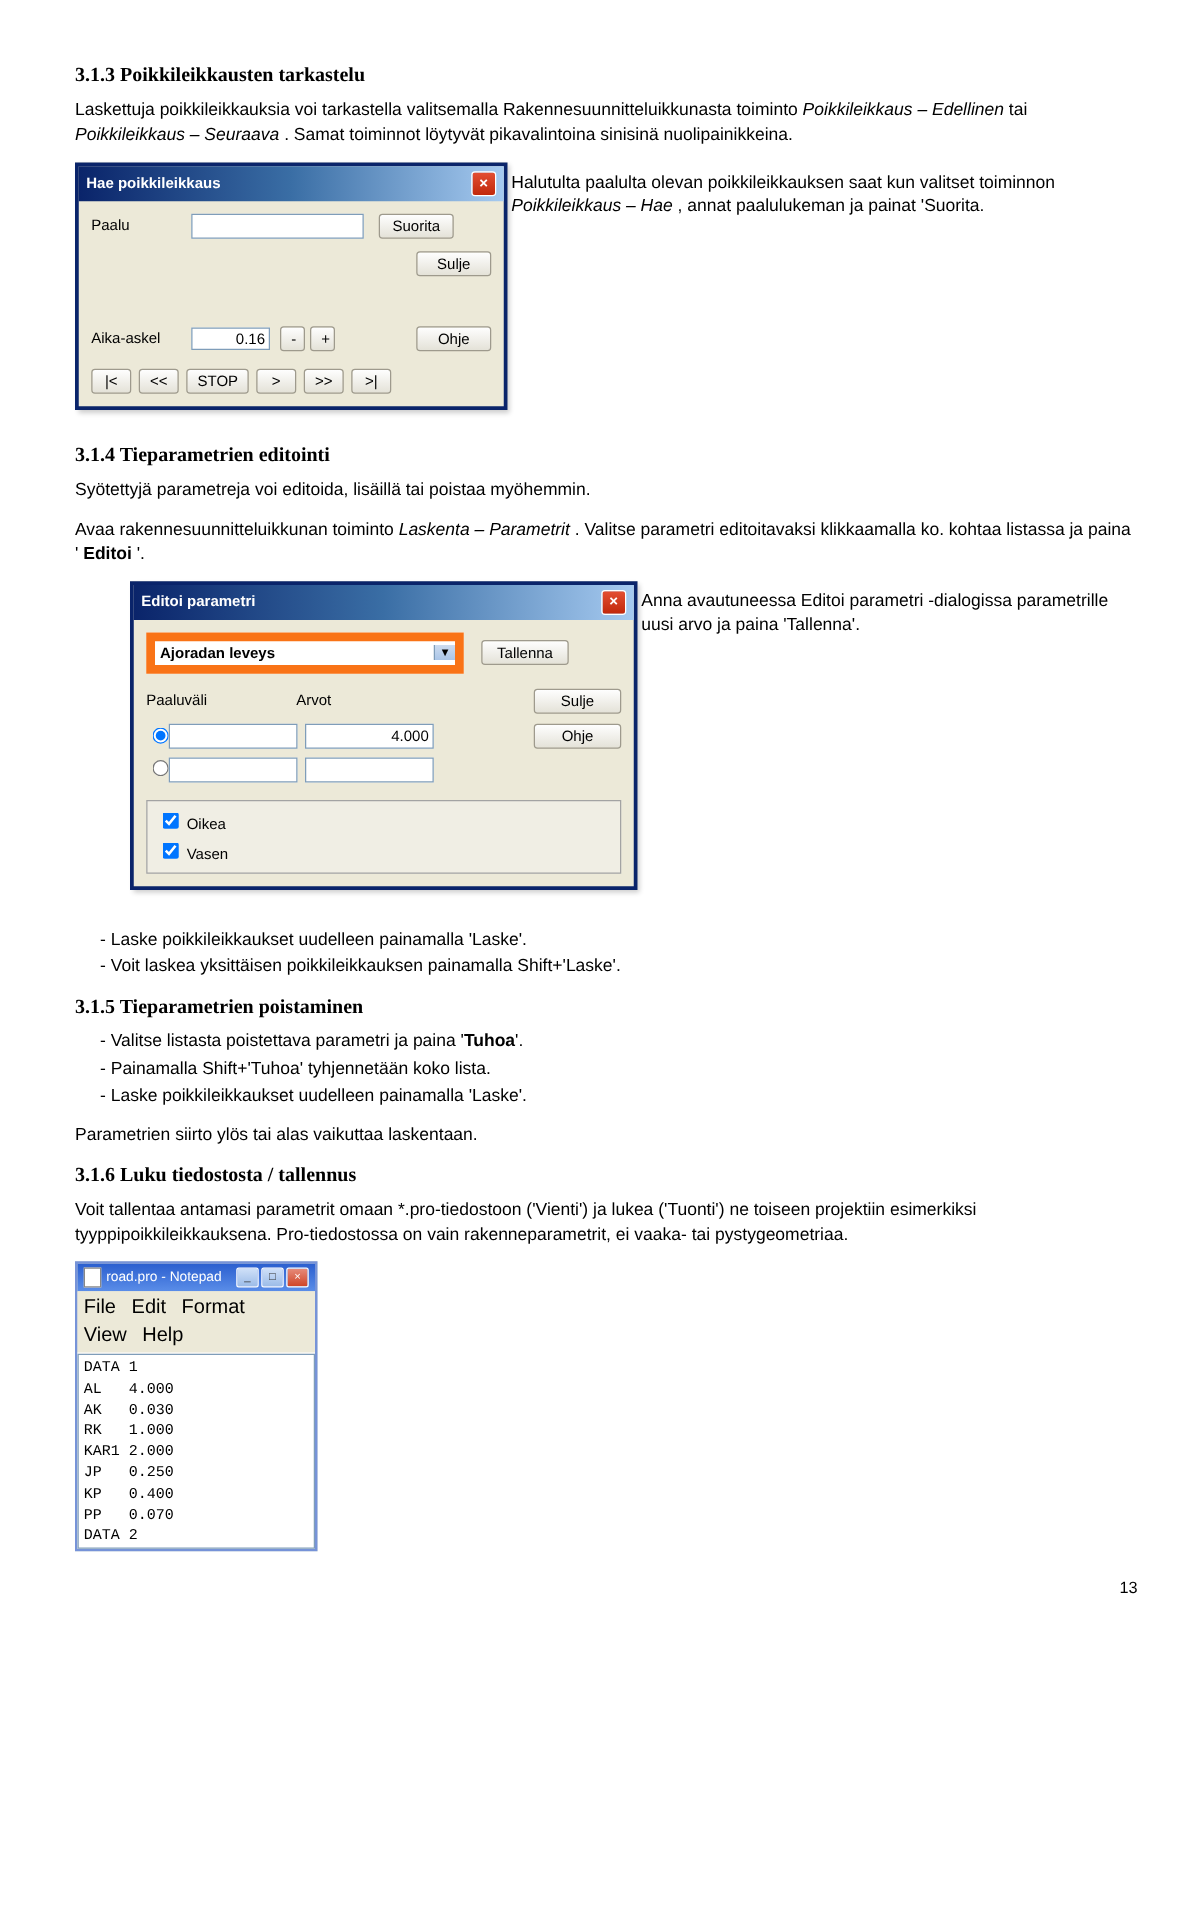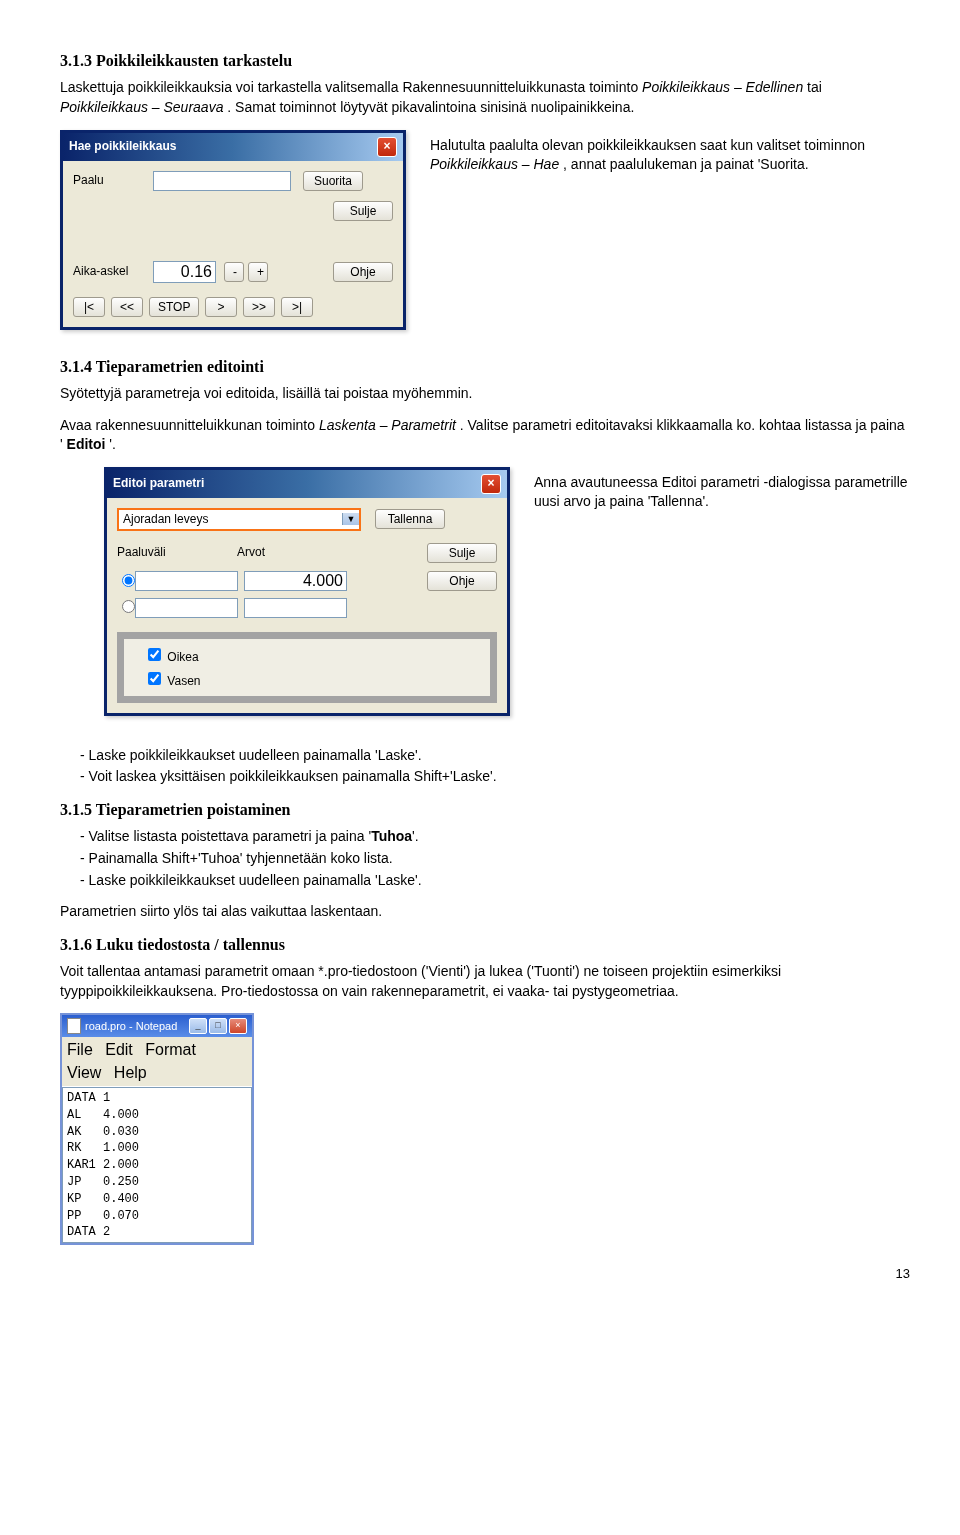--- a/index.html
+++ b/index.html
@@ -14,21 +14,21 @@
     box-sizing: border-box;
   }
   h3 {
     font-family: "Times New Roman", serif;
     font-weight: bold;
     font-size: 16px;
     margin: 10px 0 6px 0;
   }
   p { margin: 6px 0 12px 0; }
   .italic { font-style: italic; }
-  .row { display: flex; align-items: flex-start; gap: 24px; }
+  .row { display: flex; align-items: flex-start; gap: 3px; }
   .dialog {
     border: 3px solid #0a246a;
     background: #ece9d8;
     font-family: Tahoma, sans-serif;
     font-size: 12px;
     color: #000;
     box-shadow: 2px 2px 4px rgba(0,0,0,0.2);
   }
   .titlebar {
     background: linear-gradient(to right, #0a246a, #3a6ea5, #a6caf0);
@@ -60,29 +60,30 @@
     padding: 2px 8px;
     font-size: 12px;
     text-align: center;
     cursor: pointer;
     font-family: Tahoma, sans-serif;
   }
   .wininput {
     border: 1px solid #7f9db9;
     background: #fff;
     padding: 1px 3px;
-    font-size: 16px;
+    font-size: 12px;
     font-family: Tahoma, sans-serif;
   }
   .combo {
-    border: 2px solid #f97316;
+    border: 7px solid #f97316;
     background: #fff;
     display: inline-flex;
     align-items: center;
     font-size: 12px;
+    font-weight: bold;
   }
   .combo .txt { padding: 1px 4px; }
   .combo .arrow {
     width: 16px; text-align: center;
     background: linear-gradient(#cddcef,#aac5e8);
     border-left: 1px solid #7f9db9;
     font-size: 9px;
   }
   ul.dash { list-style: none; padding: 0; margin: 6px 0 12px 0; }
   ul.dash li::before { content: "-  "; }
@@ -216,21 +217,21 @@
         <span style="width:6px;"></span>
         <input class="wininput" style="width: 95px; text-align: right; height: 16px;" value="4.000">
         <button class="winbtn" style="margin-left:auto; width:70px;">Ohje</button>
       </div>
       <div style="display:flex; align-items:center; margin-bottom:14px;">
         <span style="width:18px; display:inline-block;"><input type="radio" style=""></span>
         <input class="wininput" style="width: 95px; height: 16px;">
         <span style="width:6px;"></span>
         <input class="wininput" style="width: 95px; height: 16px;">
       </div>
-      <div style="border:7px solid #a3a3a3; background:#f0eee4; padding:6px 20px;">
+      <div style="border:1px solid #a3a3a3; background:#f0eee4; padding:6px 8px;">
         <div style="margin-bottom:3px;">
           <input type="checkbox" checked="" style="">
           <span>Oikea</span>
         </div>
         <div>
           <input type="checkbox" checked="" style="">
           <span>Vasen</span>
         </div>
       </div>
     </div>

